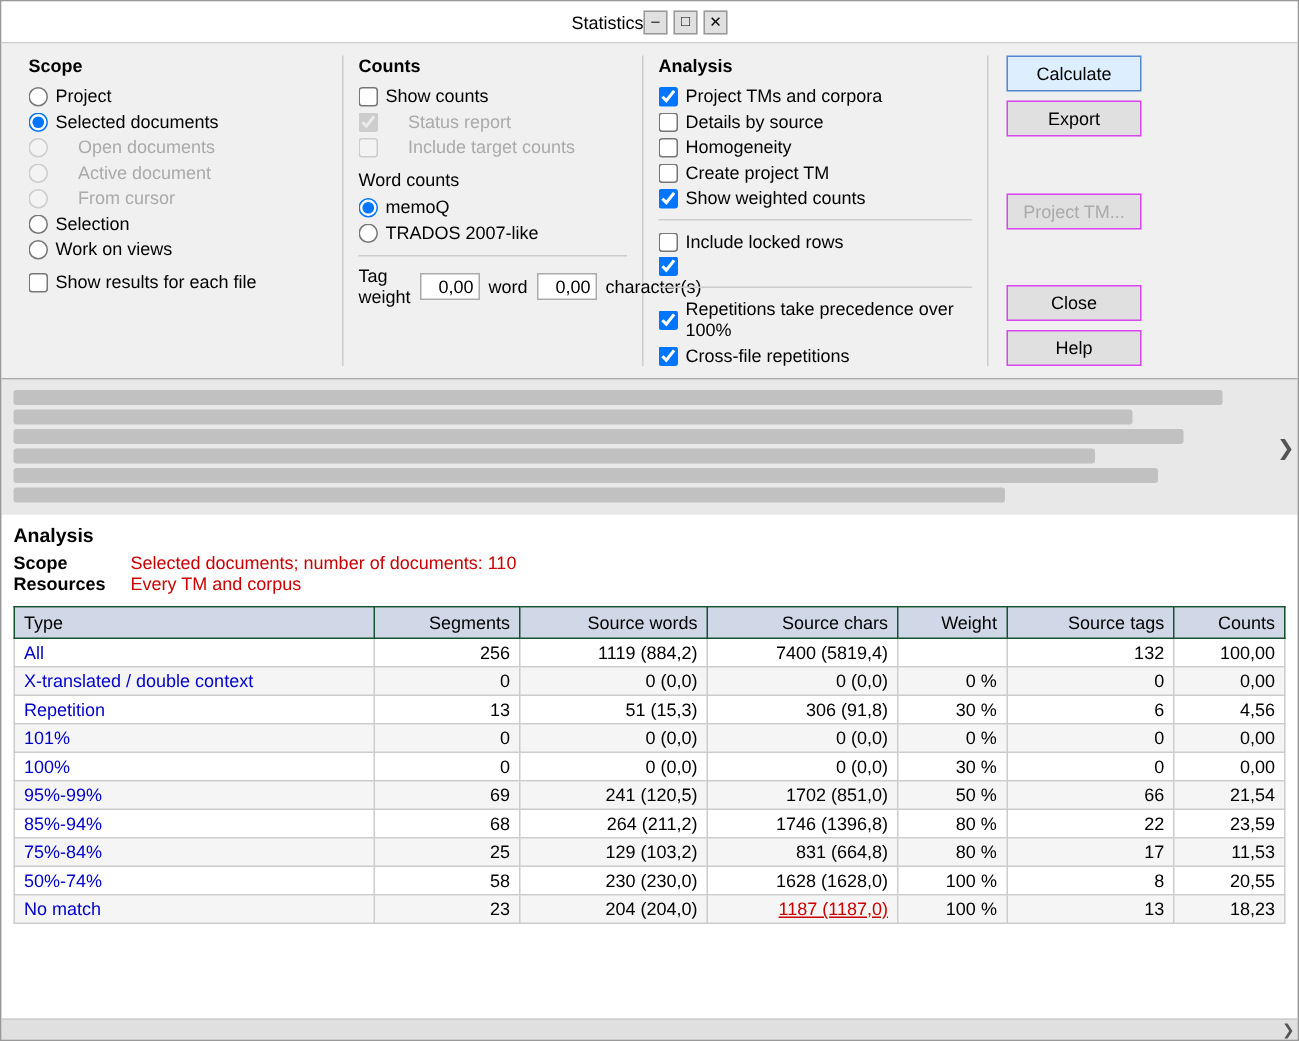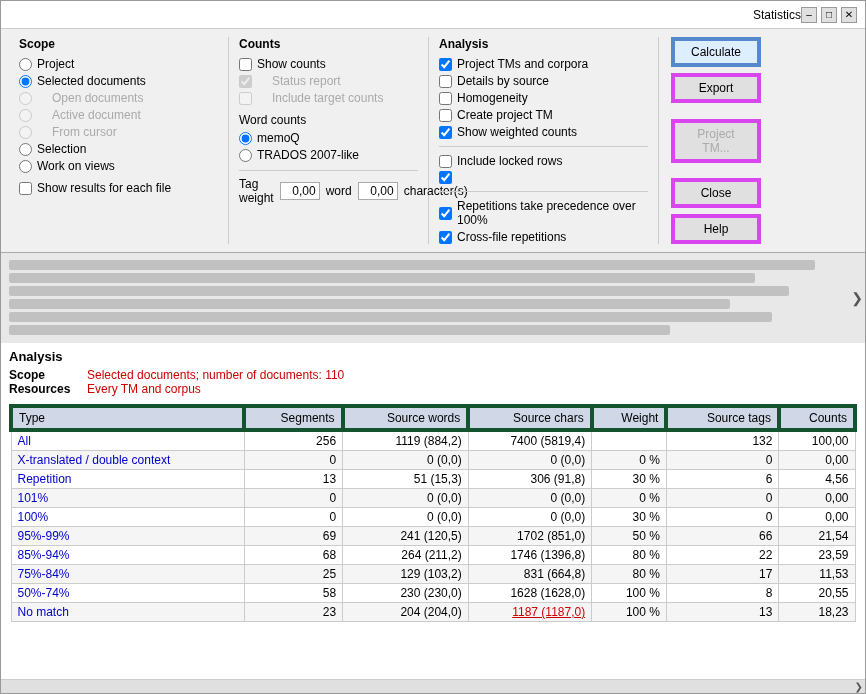--- a/index.html
+++ b/index.html
@@ -21,21 +21,21 @@
       border: 1px solid #999;
       display: flex;
       flex-direction: column;
       box-shadow: 2px 2px 8px rgba(0,0,0,0.3);
     }
     .title-bar {
       background: #fff;
       border-bottom: 1px solid #ccc;
       display: flex;
       align-items: center;
-      justify-content: flex-end;
+      justify-content: center;
       padding: 4px 8px;
       height: 28px;
     }
     .title-bar-title {
       font-size: 12px;
       color: #000;
     }
     .title-bar-controls {
       display: flex;
       gap: 4px;
@@ -100,21 +100,21 @@
       display: flex;
       flex-direction: column;
       gap: 6px;
       padding-left: 12px;
       justify-content: flex-start;
       border-right: none;
     }
     .win-button {
       width: 90px;
       padding: 4px 8px;
-      border: 4px solid #d946ef;
+      border: 1px solid #d946ef;
       background: #e0e0e0;
       cursor: pointer;
       font-size: 12px;
       text-align: center;
     }
     .win-button.primary {
       background: #ddeeff;
       border-color: #5588cc;
       color: #000;
     }
@@ -208,21 +208,21 @@
       color: #cc0000;
     }
     
     .stats-table {
       width: 100%;
       border-collapse: collapse;
       font-size: 12px;
     }
     .stats-table th {
       background: #d0d8e8;
-      border: 4px solid #14532d;
+      border: 1px solid #14532d;
       padding: 3px 6px;
       text-align: right;
       font-weight: normal;
     }
     .stats-table th:first-child {
       text-align: left;
     }
     .stats-table td {
       border: 1px solid #ccc;
       padding: 2px 6px;

